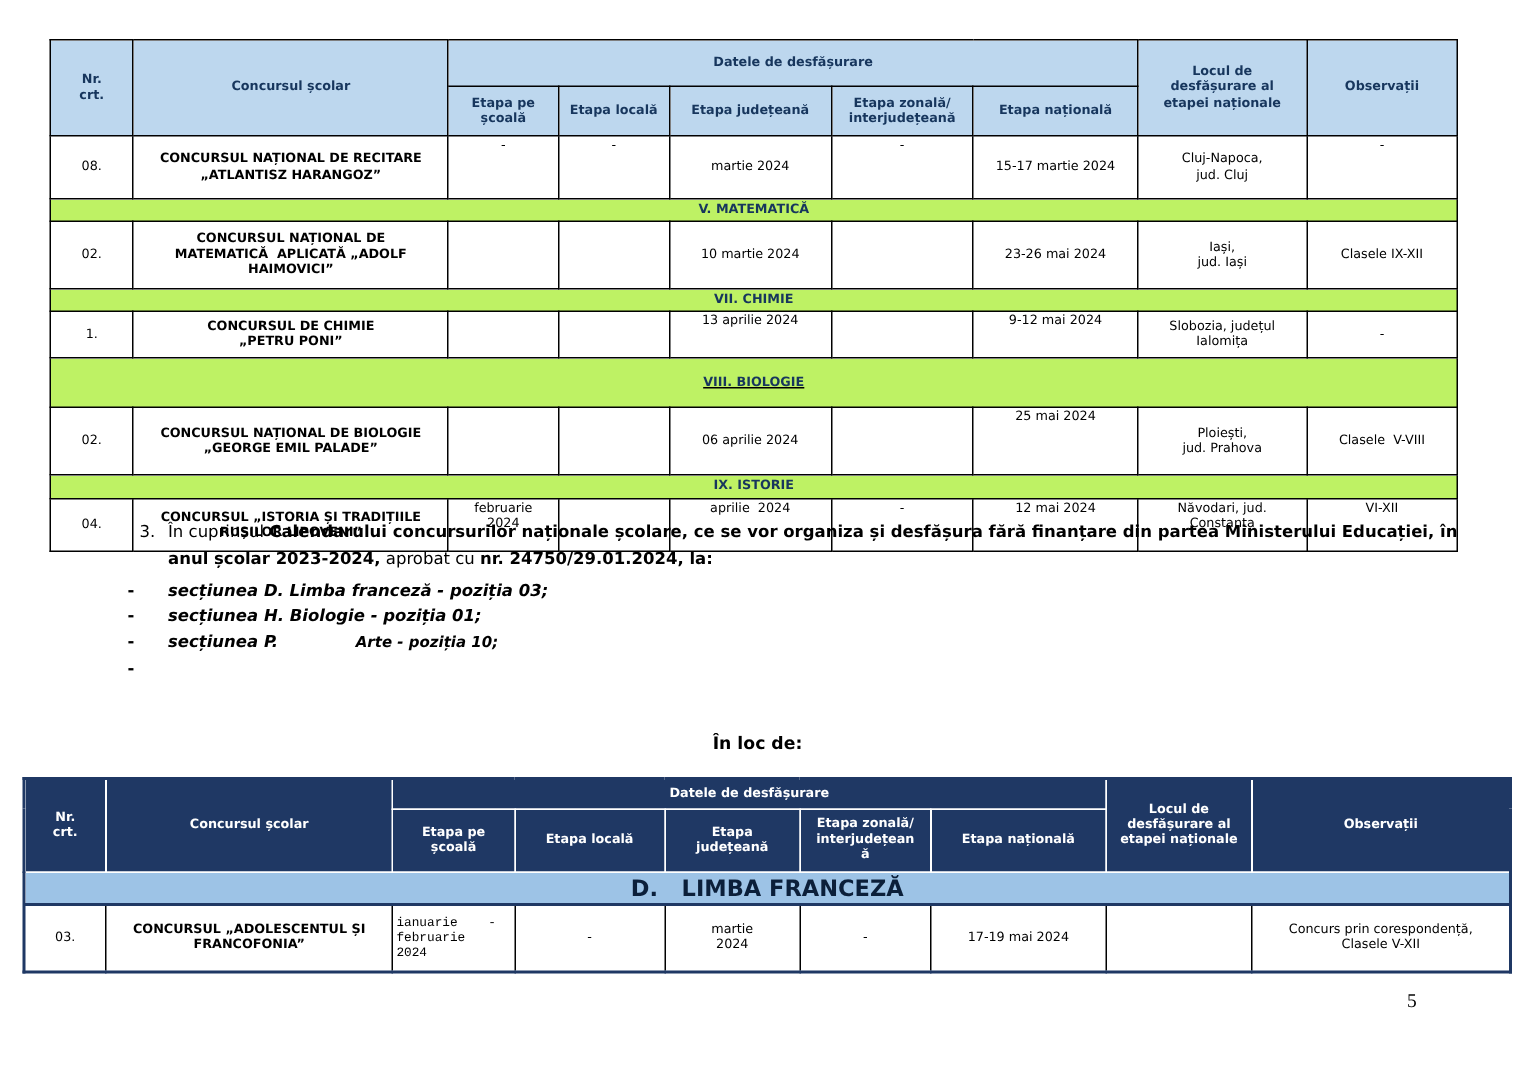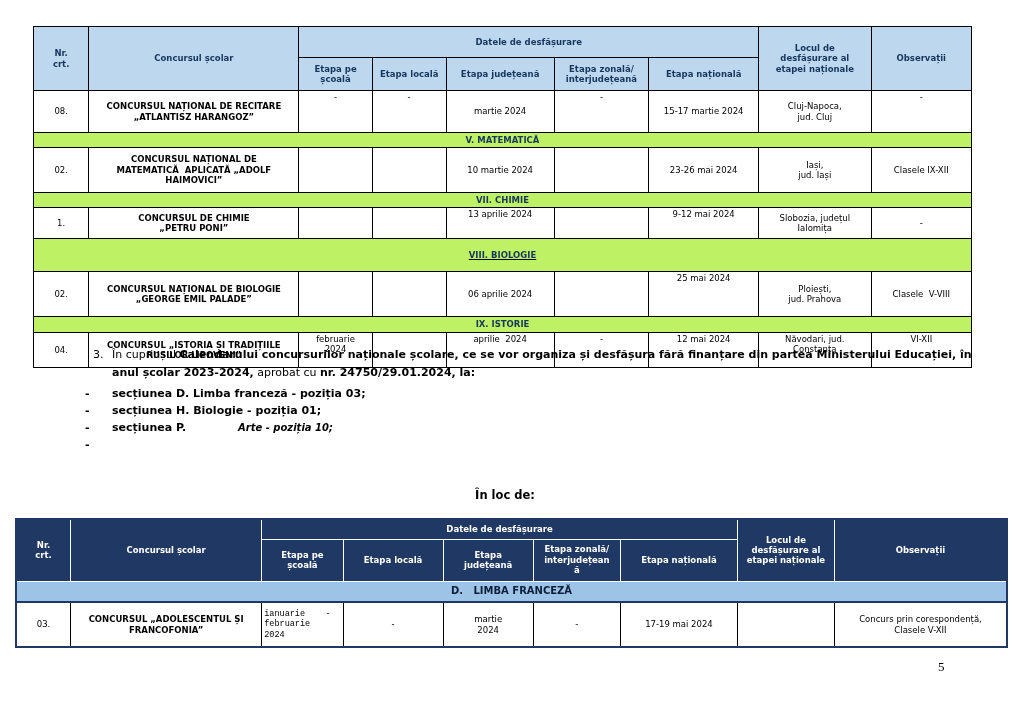--- a/index.html
+++ b/index.html
@@ -18,32 +18,32 @@
   #t1 th{background:#BDD7EE;color:#17365D;font-weight:bold;font-size:8.5px;}
   #t1 td{font-size:8.5px;}
   #t1 td.name{font-weight:bold;text-align:center;}
   #t1 tr.section td{background:#bef264;color:#17365D;font-weight:bold;font-size:8.5px;}
 
   
   #t2{left:15px;top:518px;width:993px;border:2px solid #1F3864;}
   #t2 th{background:#1F3864;color:#ffffff;font-weight:bold;font-size:8.5px;border:1px solid #ffffff;}
   #t2 td{font-size:8.5px;}
   #t2 td.name{font-weight:bold;}
-  #t2 tr.section td{background:#9DC3E6;color:#0b1f3a;font-weight:bold;font-size:10px;
+  #t2 tr.section td{background:#9DC3E6;color:#0b1f3a;font-weight:bold;font-size:15px;
                     border-bottom:2px solid #1F3864;}
 
   .va-top{vertical-align:top;}
   .ta-left{text-align:left;font-family:Liberation Mono, monospace;}
 
   
   .textblock{position:absolute;left:80px;top:346px;width:895px;font-size:11px;}
   .p3{position:relative;padding-left:32px;line-height:18px;}
   .p3 .num{position:absolute;left:13px;top:0;}
   .b{font-weight:bold;}
-  .bi{font-weight:bold;margin-top:13px;}
+  .bi{font-weight:bold;font-style:italic;margin-top:13px;}
   .bis{font-weight:bold;font-style:italic;font-size:10px;margin-left:48px;}
   .bullets{margin-top:3px;}
   .bullet{position:relative;padding-left:32px;line-height:17px;}
   .bullet .dash{position:absolute;left:5px;top:0;font-weight:bold;}
 
   .mid-heading{position:absolute;left:0;top:488px;width:1010px;text-align:center;
                font-weight:bold;font-size:11.5px;}
 
   .page-number{position:absolute;left:938px;top:659px;font-family:"Liberation Serif",serif;
                font-size:13px;}

